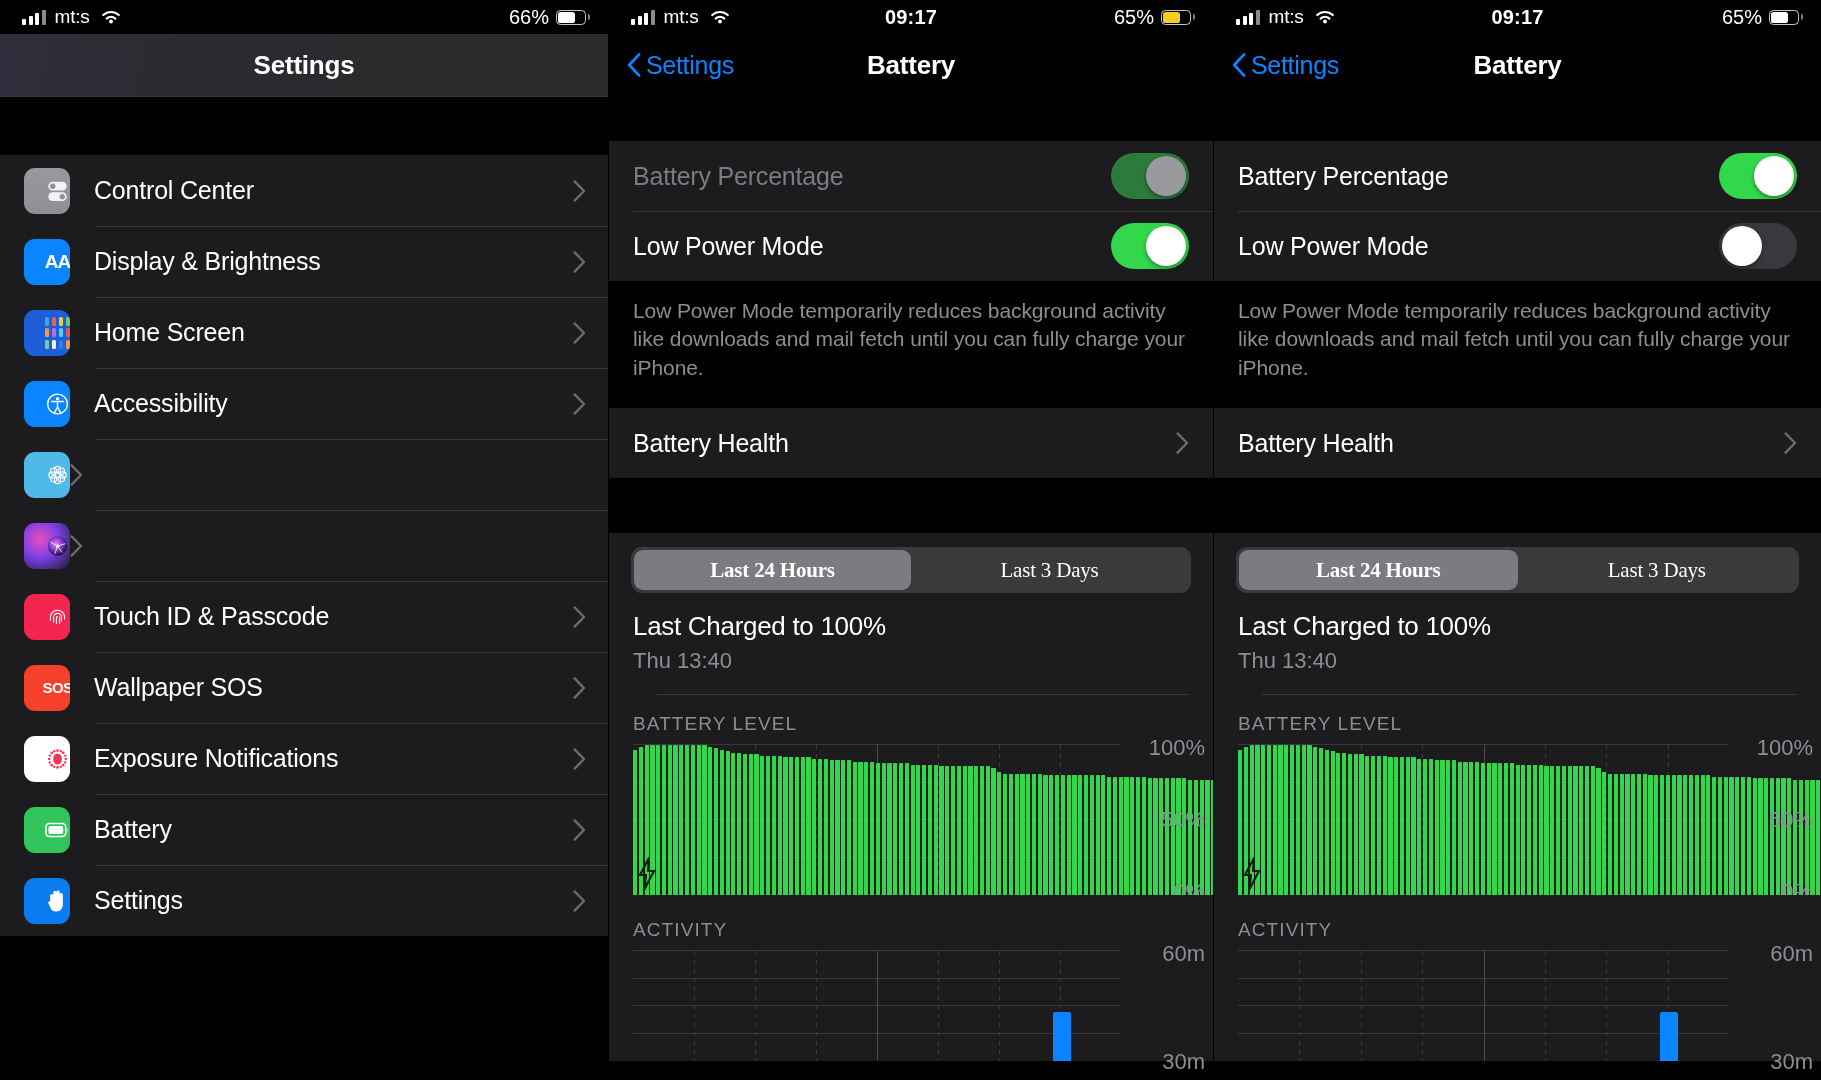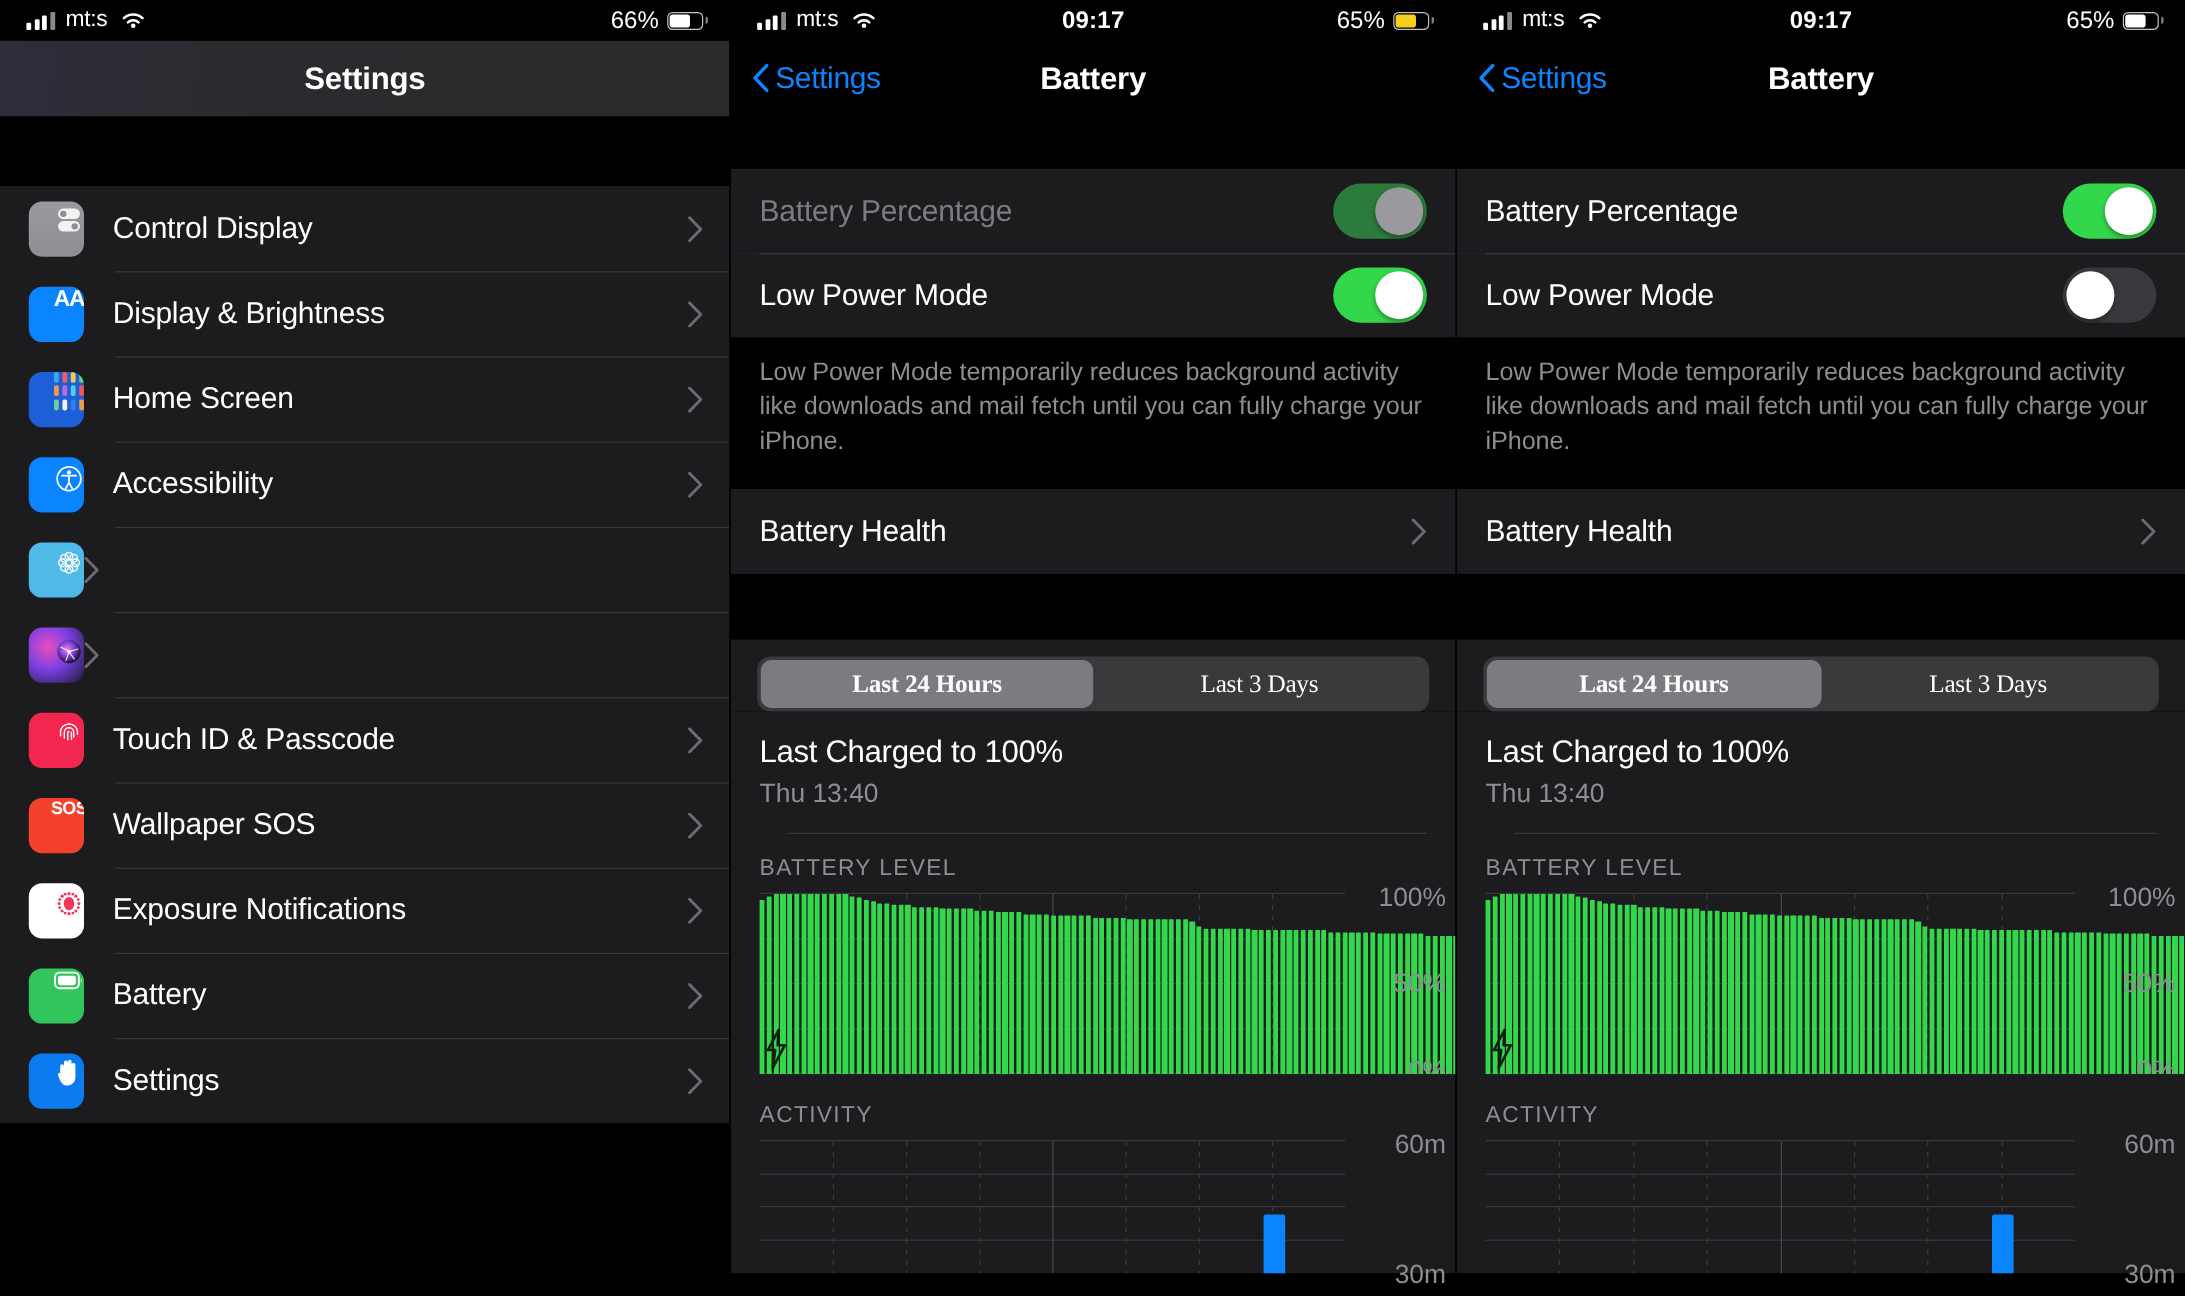--- a/index.html
+++ b/index.html
@@ -80,21 +80,21 @@
   .row {
     display: flex; align-items: center; height: 71px;
     padding-left: 24px; position: relative; background: #1c1c1e;
   }
   .row + .row::before {
     content: ""; position: absolute; left: 96px; right: 0; top: 0;
     height: 1px; background: #3a3a3c;
   }
   .app-icon {
     width: 46px; height: 46px; border-radius: 11px; flex: 0 0 46px;
-    display: flex; align-items: flex-start; justify-content: center;
+    display: flex; align-items: center; justify-content: center;
     overflow: hidden; position: relative; padding-left: 21px;
   }
   .row-label {
     margin-left: 24px; font-size: 25px; color: #fff; letter-spacing: -0.2px;
     flex: 1;
   }
   .chev {
     margin-right: 22px; width: 13px; height: 22px; flex: 0 0 13px;
   }
 
@@ -250,21 +250,21 @@
 
       <div class="row">
         <span class="app-icon ic-control">
           <svg width="30" height="30" viewBox="0 0 30 30">
             <rect x="4" y="4" width="22" height="10.5" rx="5.25" fill="#f2f2f2"></rect>
             <circle cx="9.3" cy="9.25" r="3.2" fill="#8e8e93"></circle>
             <rect x="4" y="16.5" width="22" height="10.5" rx="5.25" fill="#f2f2f2"></rect>
             <circle cx="20.7" cy="21.75" r="3.2" fill="#8e8e93"></circle>
           </svg>
         </span>
-        <span class="row-label">Control Display</span>
+        <span class="row-label">Control Center</span>
         <svg class="chev" viewBox="0 0 13 22">
             <path d="M1.6 1.4L11 11l-9.4 9.6" stroke="#6b6b70" stroke-width="2.4" fill="none" stroke-linecap="round" stroke-linejoin="round"></path>
           </svg>
       </div>
 
       <div class="row">
         <span class="app-icon ic-display">
           <span>AA</span>
         </span>
         <span class="row-label">Display &amp; Brightness</span>

